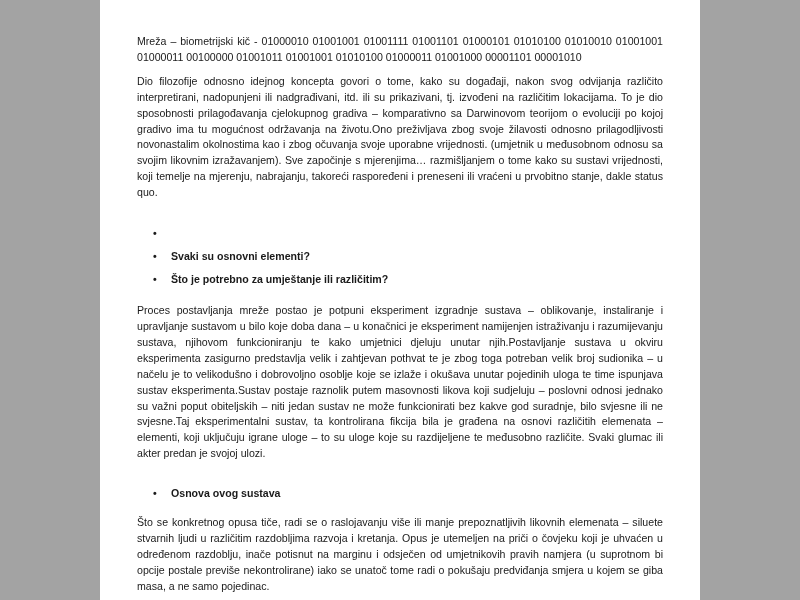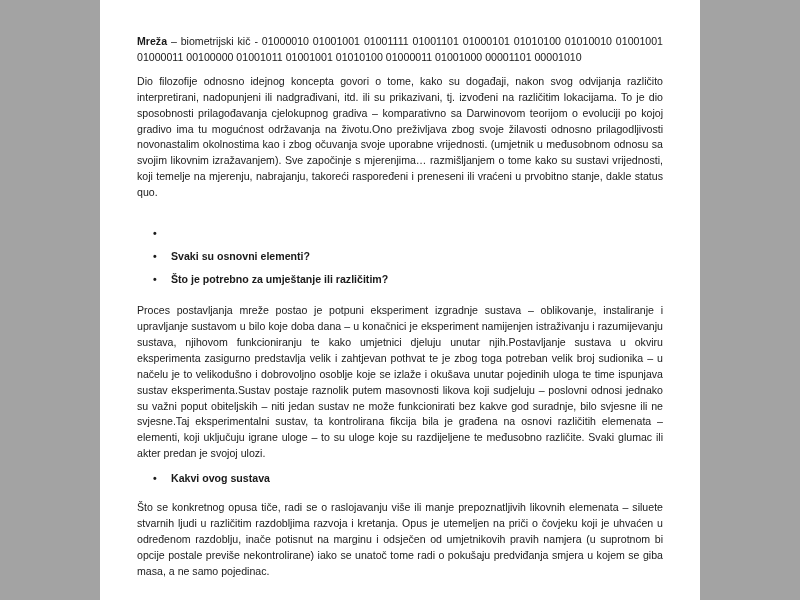--- a/index.html
+++ b/index.html
@@ -15,51 +15,51 @@
   .content {
     position:absolute; left:37px; top:34px; width:526px;
     font-family:"Liberation Sans", sans-serif;
     font-size:10.6px;
     line-height:15.9px;
     color:#1a1a1a;
   }
   p { margin:0; text-align:justify; }
   .p1 { margin-bottom:8px; }
   .p2 { margin-bottom:25px; }
-  .p-mid { margin-bottom:9px; }
+  .p-mid { margin-bottom:24px; }
   .p-last { }
   ul.q { list-style:none; margin:0 0 8px 0; padding:0; }
   ul.q li {
     position:relative; padding-left:34px; font-weight:bold;
     height:23px; line-height:15px;
   }
   ul.q li .bullet {
     position:absolute; left:16px; top:0; font-weight:bold;
   }
   ul.q2 { margin-bottom:6px; }
-  .bold { font-weight:bold; }
+  .bold { font-weight:normal; }
 </style>
 </head>
 <body>
 
 <div class="page">
   <div class="content">
 
     <p class="p1"><span class="bold">Mreža</span><span> – biometrijski kič - 01000010 01001001 01001111 01001101 01000101 01010100 01010010 01001001 01000011 00100000 01001011 01001001 01010100 01000011 01001000 00001101 00001010</span></p>
 
     <p class="p2">Dio filozofije odnosno idejnog koncepta govori o tome, kako su događaji, nakon svog odvijanja različito interpretirani, nadopunjeni ili nadgrađivani, itd. ili su prikazivani, tj. izvođeni na različitim lokacijama. To je dio sposobnosti prilagođavanja cjelokupnog gradiva – komparativno sa Darwinovom teorijom o evoluciji po kojoj gradivo ima tu mogućnost održavanja na životu.Ono preživljava zbog svoje žilavosti odnosno prilagodljivosti novonastalim okolnostima kao i zbog očuvanja svoje uporabne vrijednosti. (umjetnik u međusobnom odnosu sa svojim likovnim izražavanjem). Sve započinje s mjerenjima… razmišljanjem o tome kako su sustavi vrijednosti, koji temelje na mjerenju, nabrajanju, takoreći  raspoređeni i preneseni ili vraćeni u prvobitno stanje, dakle status quo.</p>
 
     <ul class="q">
       <li><span class="bullet">•</span></li>
       <li><span class="bullet">•</span><span>Svaki su osnovni elementi?</span></li>
       <li><span class="bullet">•</span><span>Što je potrebno za umještanje ili različitim?</span></li>
     </ul>
 
     <p class="p-mid">Proces postavljanja mreže postao je potpuni eksperiment izgradnje sustava – oblikovanje, instaliranje i upravljanje sustavom u bilo koje doba dana – u konačnici je eksperiment namijenjen istraživanju i razumijevanju sustava, njihovom funkcioniranju te kako umjetnici djeluju unutar njih.Postavljanje sustava u okviru eksperimenta zasigurno predstavlja velik i zahtjevan pothvat te je zbog toga potreban velik broj sudionika – u načelu je to velikodušno i dobrovoljno osoblje koje se izlaže i okušava unutar pojedinih uloga te time ispunjava sustav eksperimenta.Sustav postaje raznolik putem masovnosti likova koji sudjeluju – poslovni odnosi jednako su važni poput obiteljskih – niti jedan sustav ne može funkcionirati bez kakve god suradnje, bilo svjesne ili ne svjesne.Taj eksperimentalni sustav, ta kontrolirana fikcija bila je građena na osnovi različitih elemenata – elementi, koji uključuju igrane uloge – to su uloge koje su razdijeljene te međusobno različite. Svaki glumac ili akter predan je svojoj ulozi.</p>
 
     <ul class="q q2">
-      <li><span class="bullet">•</span><span>Kakvi ovog sustava</span></li>
+      <li><span class="bullet">•</span><span>Osnova ovog sustava</span></li>
     </ul>
 
     <p class="p-last"> Što se konkretnog opusa tiče, radi se o raslojavanju više ili manje prepoznatljivih likovnih elemenata – siluete stvarnih ljudi u različitim razdobljima razvoja i kretanja. Opus je utemeljen na priči o čovjeku koji je uhvaćen u određenom razdoblju, inače potisnut na marginu i odsječen od umjetnikovih pravih namjera (u suprotnom bi opcije postale previše nekontrolirane) iako se unatoč tome radi o pokušaju predviđanja smjera u kojem se giba masa, a ne samo pojedinac.</p>
 
   </div>
 </div>
 
 </body></html>

